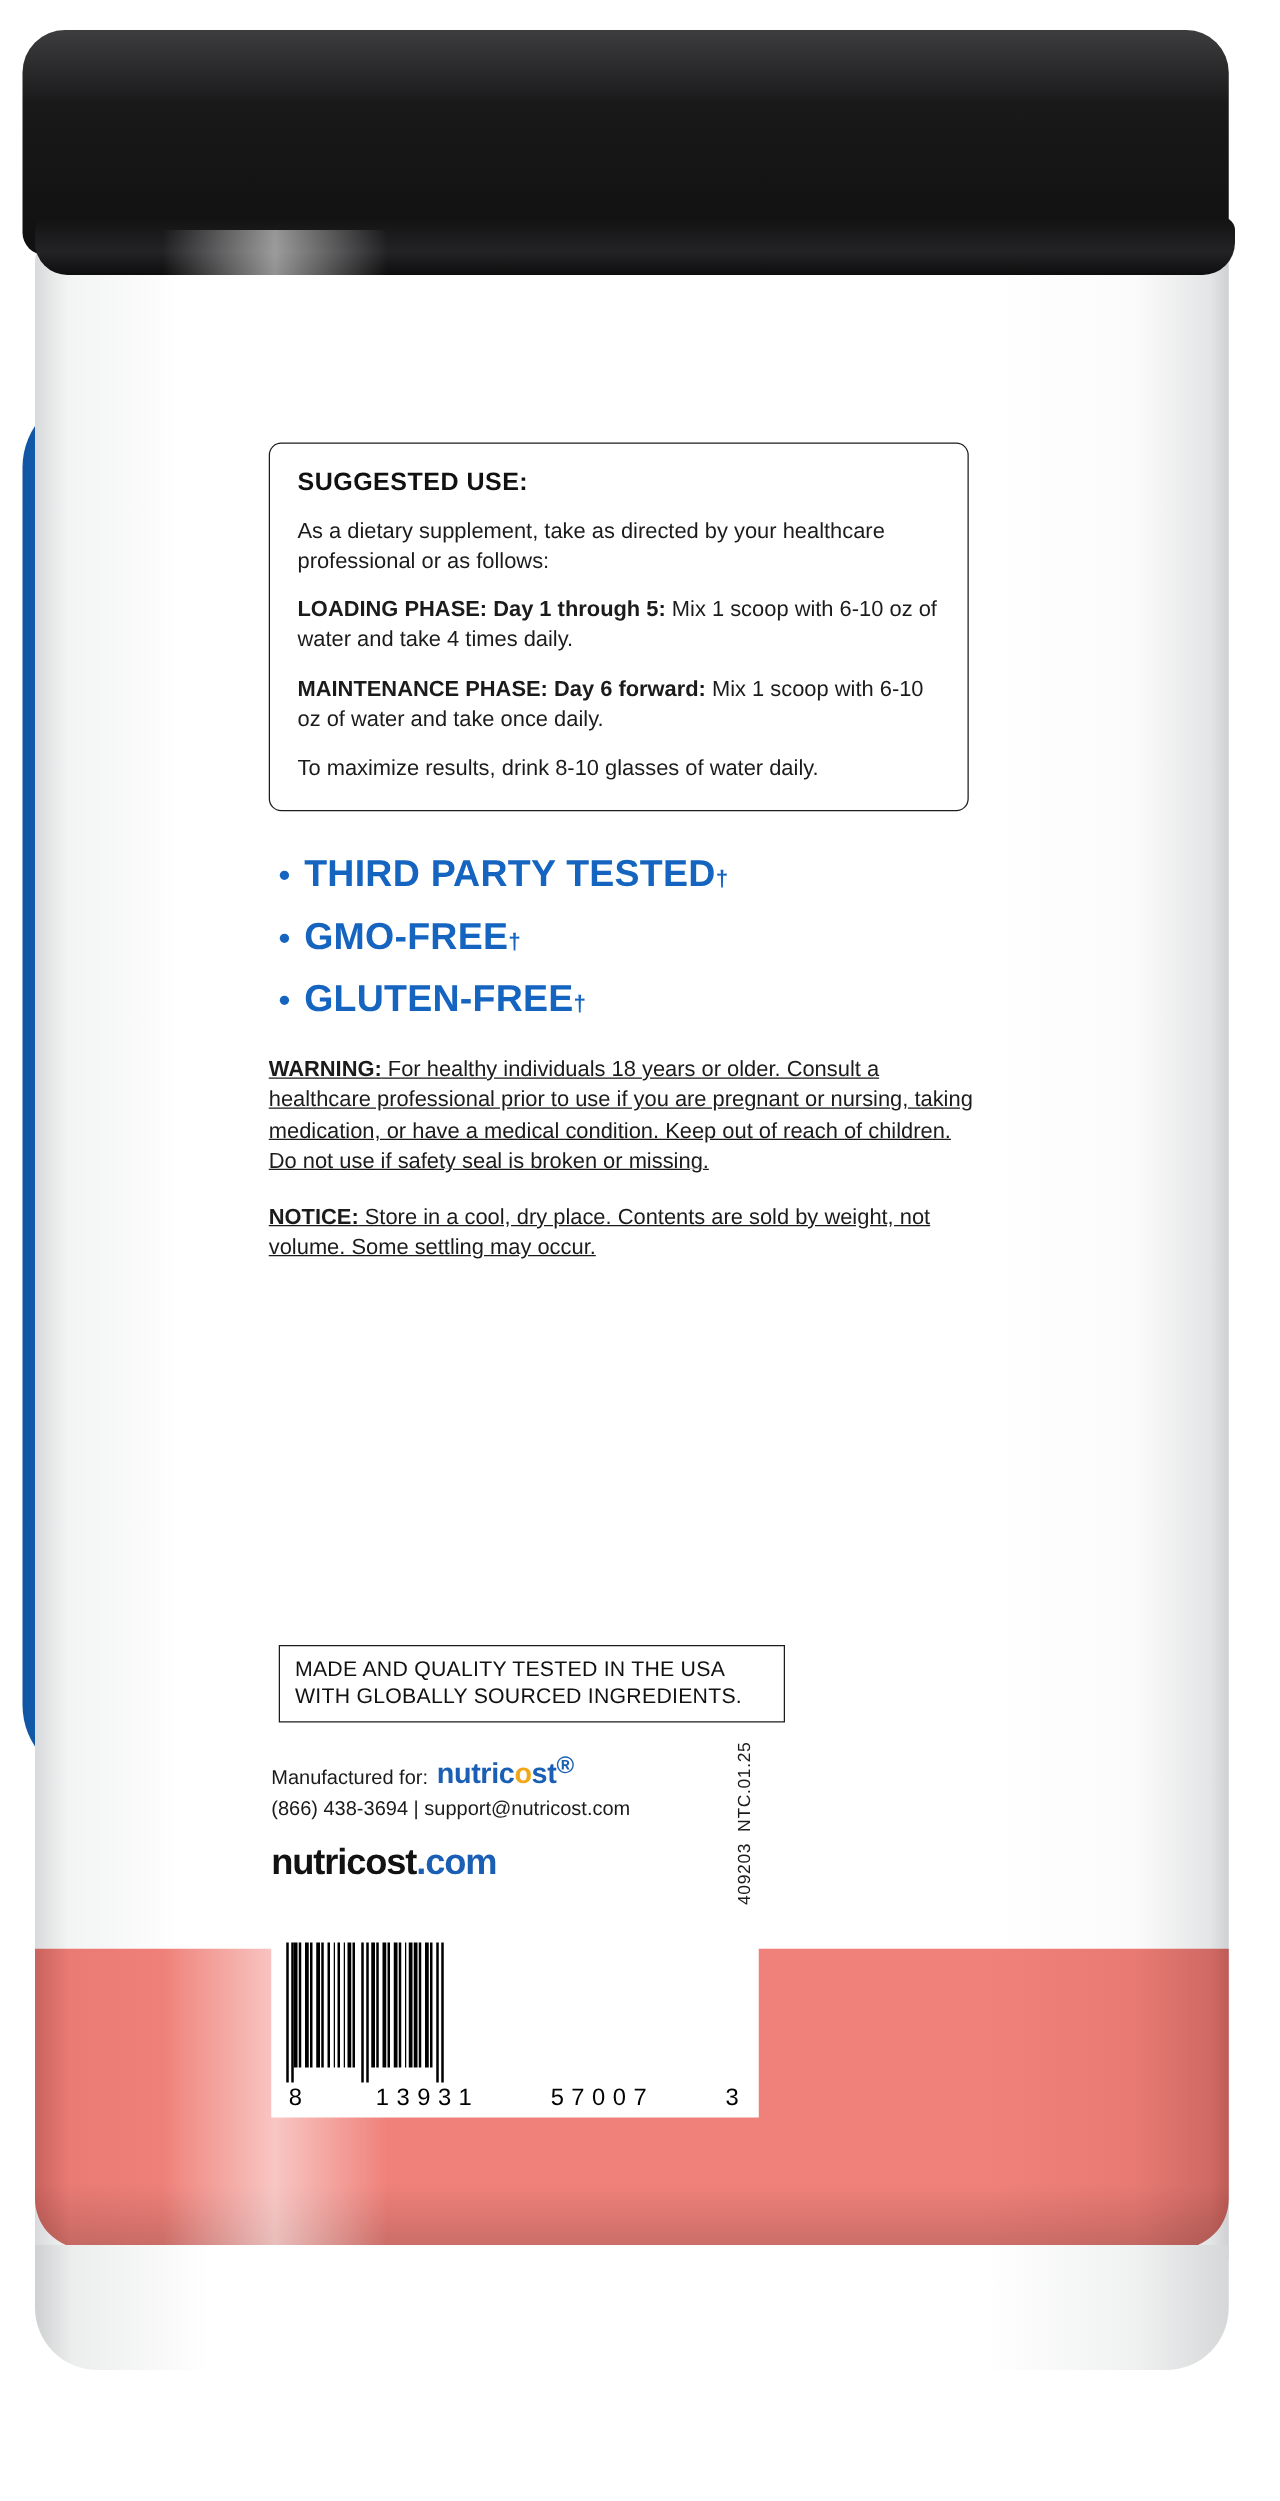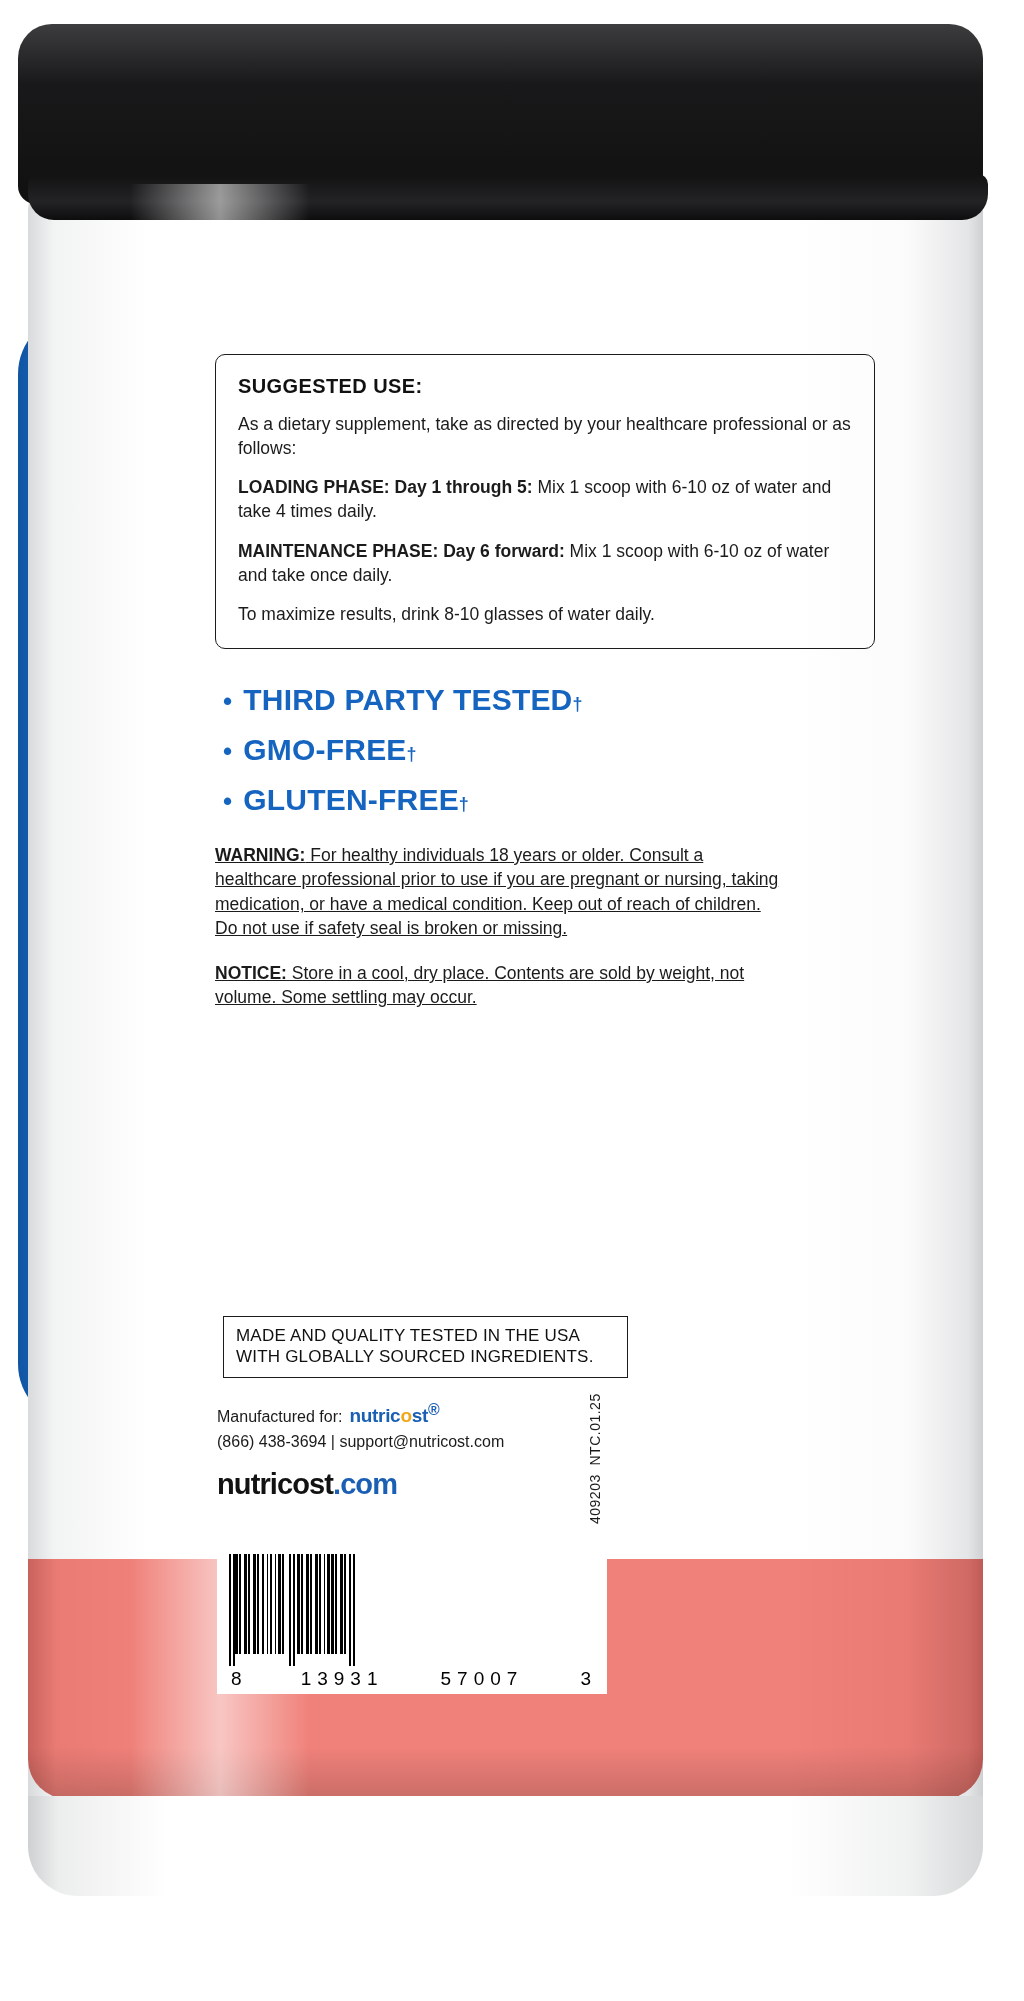--- a/index.html
+++ b/index.html
@@ -117,21 +117,21 @@
     position: absolute;
     left: 205px;
     top: 340px;
     width: 600px;
   }
 
   .usage-box {
     border: 1.6px solid #1c1c1c;
     border-radius: 10px;
     padding: 20px 22px 22px 22px;
-    width: 660px;
+    width: 560px;
     box-sizing: border-box;
   }
   .usage-title {
     font-size: 20px;
     font-weight: bold;
     letter-spacing: 0.4px;
     color: #111;
     margin-bottom: 14px;
   }
   .usage-p {
@@ -202,21 +202,21 @@
     top: 1385px;
     width: 420px;
     font-size: 16px;
     line-height: 1.45;
     color: #1b1b1b;
   }
   .mfg-row1 { display: flex; align-items: baseline; gap: 7px; }
   .brand-inline {
     font-weight: bold;
     color: #1a5fb4;
-    font-size: 19px;
+    font-size: 23px;
     letter-spacing: -0.3px;
   }
   .brand-inline .dot-o { color: #f2a71b; }
   .brand-big {
     margin-top: 10px;
     font-size: 29px;
     font-weight: bold;
     letter-spacing: -0.9px;
     color: #121212;
   }

